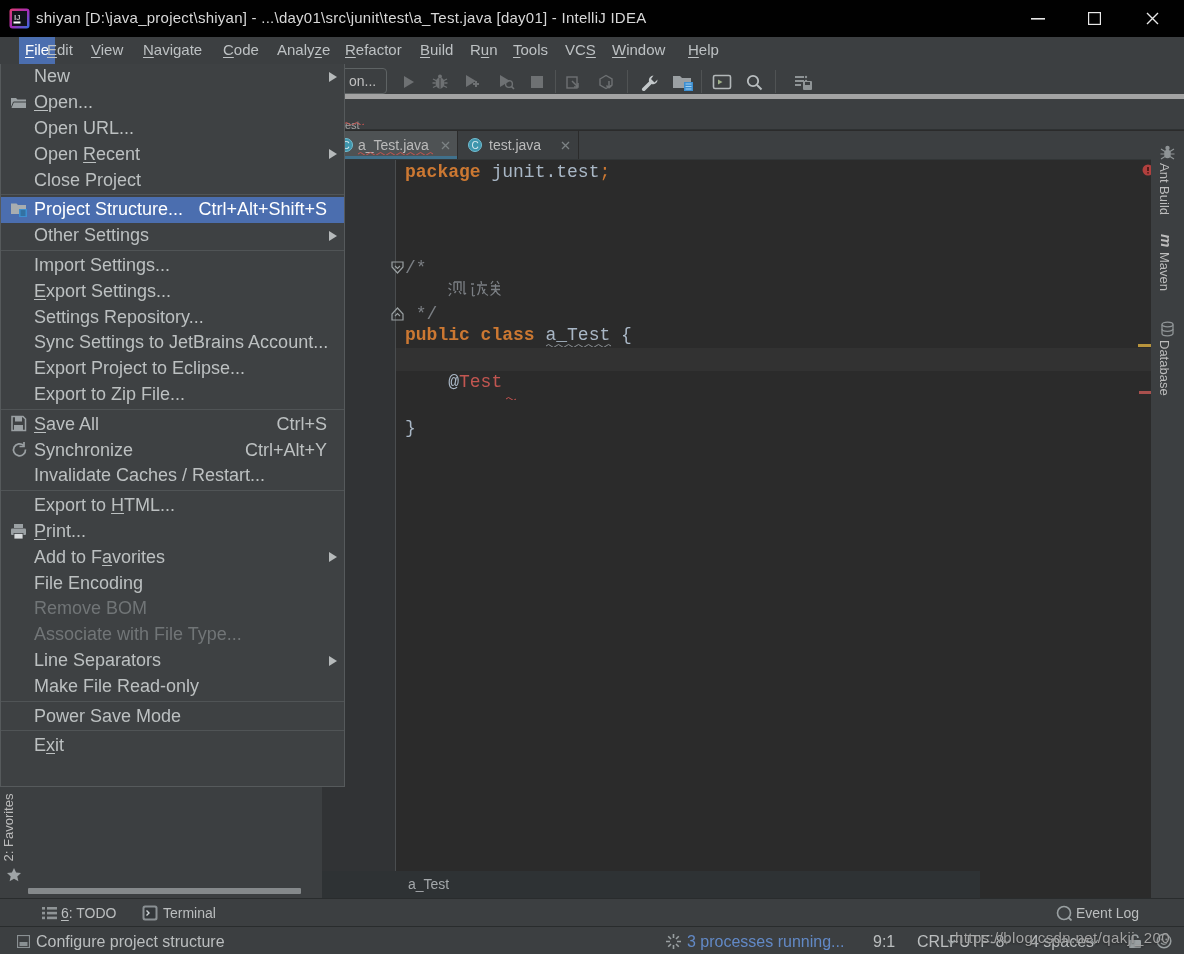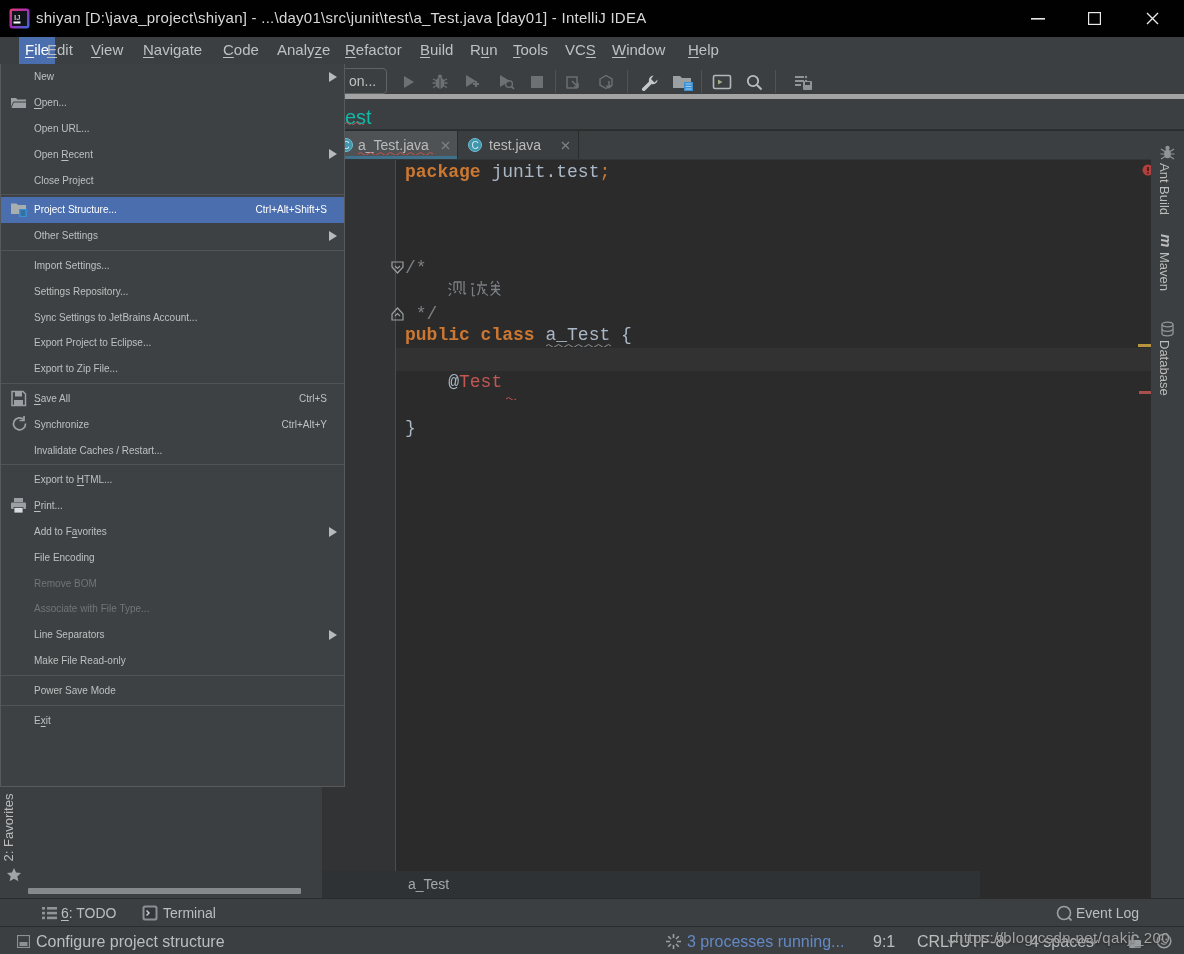--- a/index.html
+++ b/index.html
@@ -52,21 +52,21 @@
   #favpanel { left:26px; top:780px; width:296px; height:118px; background:#3c3f41; }
   #lstripe .vlabel2 { position:absolute; left:-29px; top:40px; width:74px; height:15px;
     color:#bcbcbc; font-size:13px; text-align:center; transform:rotate(-90deg); }
   
   #twbar { left:0; top:898px; width:1184px; height:28px; background:#3c3f41;
     border-top:1px solid #292c2d; color:#bbbebf; font-size:14px; }
   #statusbar { left:0; top:926px; width:1184px; height:28px; background:#3c3f41;
     border-top:1px solid #292c2d; color:#bbbebf; font-size:16px; }
   
   #filemenu { left:0; top:64px; width:345px; height:723px; background:#3e4143;
-    border:1px solid #565a5c; border-top:none; color:#bcc0c1; font-size:10px; z-index:50; }
+    border:1px solid #565a5c; border-top:none; color:#bcc0c1; font-size:18px; z-index:50; }
   .mrow { position:relative; height:25.8px; display:flex; align-items:center; }
   .mrow .ic { position:absolute; left:9px; top:4px; width:17px; height:17px; }
   .mrow .lbl { margin-left:33px; }
   .mrow .sc { position:absolute; right:17px; }
   .mrow .arr { position:absolute; right:7px; top:8px; width:0; height:0;
     border-left:8px solid #b6babb; border-top:5px solid transparent;
     border-bottom:5px solid transparent; }
   .mrow.hl { background:#4b6eaf; color:#ffffff; }
   .mrow.dis { color:#717577; }
   .msep { height:4px; display:flex; align-items:center; }
@@ -177,21 +177,21 @@
           <rect x="2" y="11" width="6" height="2"></rect>
           <circle cx="13" cy="4" r="1.2"></circle>
           <circle cx="13" cy="8" r="1.2"></circle>
         </g>
         <rect x="10" y="8" width="9" height="9" rx="1" fill="#8f9496"></rect>
         <rect x="12" y="9" width="5" height="3" fill="#3c3f41"></rect>
       </svg>
   </div>
 
   <div class="abs" id="navbar">
-    <div class="abs" style="left:345px;top:7px;color:#14b8a6;font-size:20px">est</div>
+    <div class="abs" style="left:345px;top:20px;color:#a3a3a3;font-size:11px">est</div>
     <svg class="abs" style="left:344px;top:22px" width="20" height="4">
         <path d="M0 3 Q2.5 0 5 3 T10 3 T15 3 T20 3" fill="none" stroke="#c75450" stroke-width="1"></path>
       </svg>
   </div>
 
   <div class="abs" id="tabbar">
     <div class="tab" style="left:0;width:135px;background:#4e5254;">
       <svg class="abs" style="left:16px;top:6px" width="16" height="16">
           <circle cx="8" cy="8" r="6.5" fill="#3f96ad" stroke="#73bdd1" stroke-width="1"></circle>
           <text x="4.5" y="12" font-size="10" fill="#d5e8ee" font-family="Liberation Sans">C</text>
@@ -398,20 +398,23 @@
       </div>
     <div class="mrow">
         <span class="lbl">Other Settings</span>
         <span class="arr"></span>
       </div>
     <div class="msep"></div>
     <div class="mrow">
         <span class="lbl">Import Settings...</span>
       </div>
     <div class="mrow">
+        <span class="lbl"><u>E</u>xport Settings...</span>
+      </div>
+    <div class="mrow">
         <span class="lbl">Settings Repository...</span>
       </div>
     <div class="mrow">
         <span class="lbl">Sync Settings to JetBrains Account...</span>
       </div>
     <div class="mrow">
         <span class="lbl">Export Project to Eclipse...</span>
       </div>
     <div class="mrow">
         <span class="lbl">Export to Zip File...</span>

